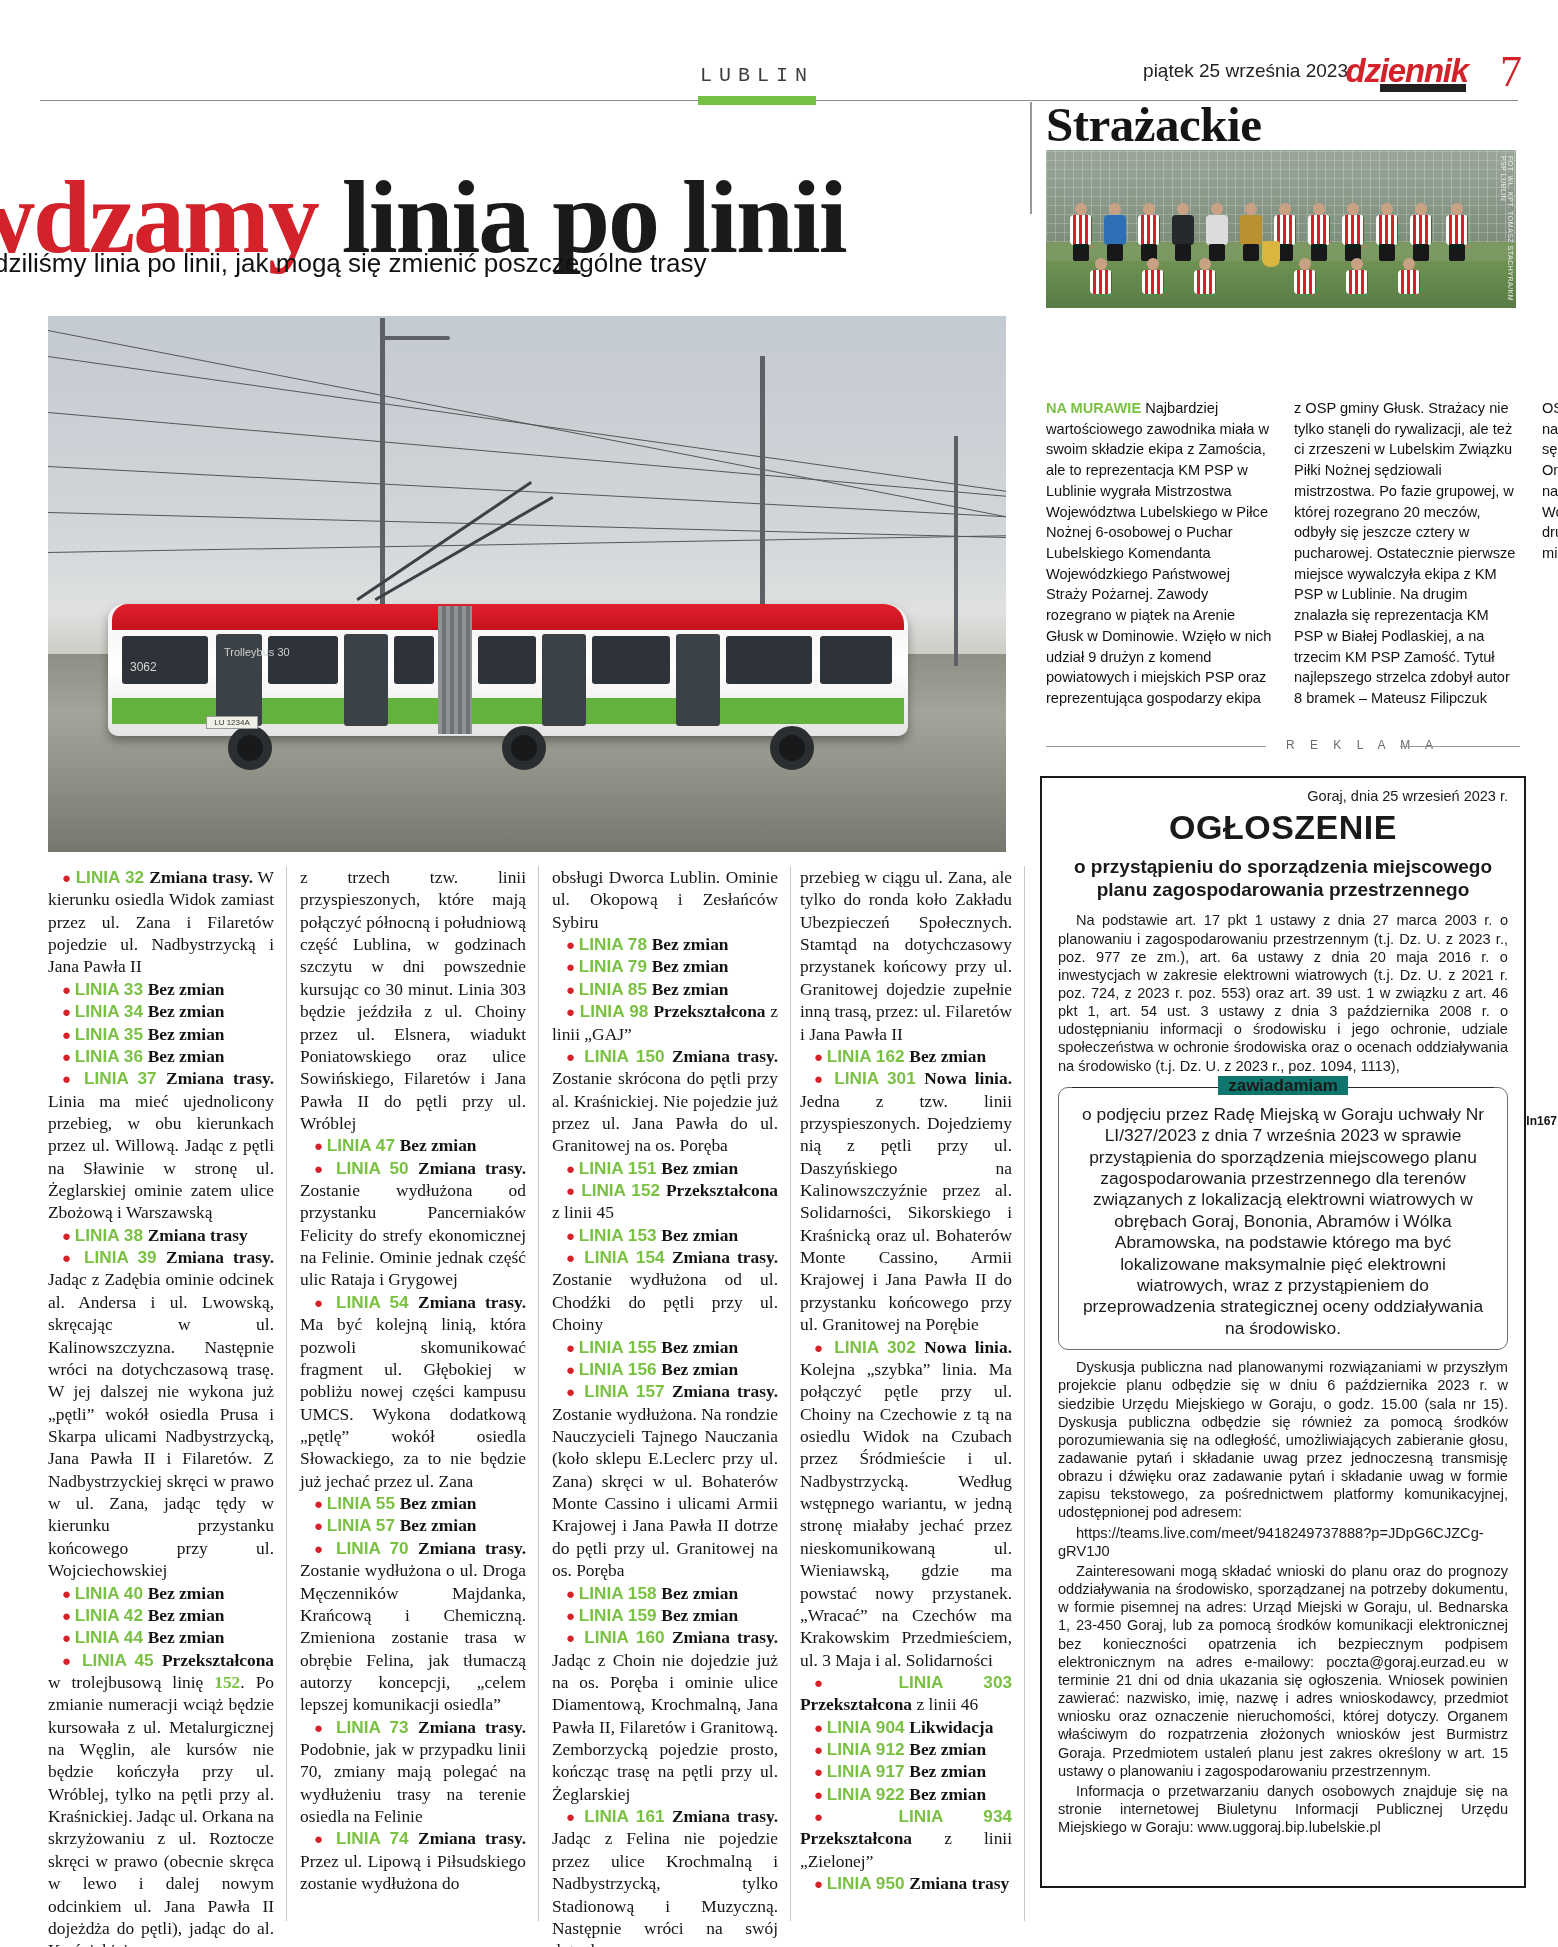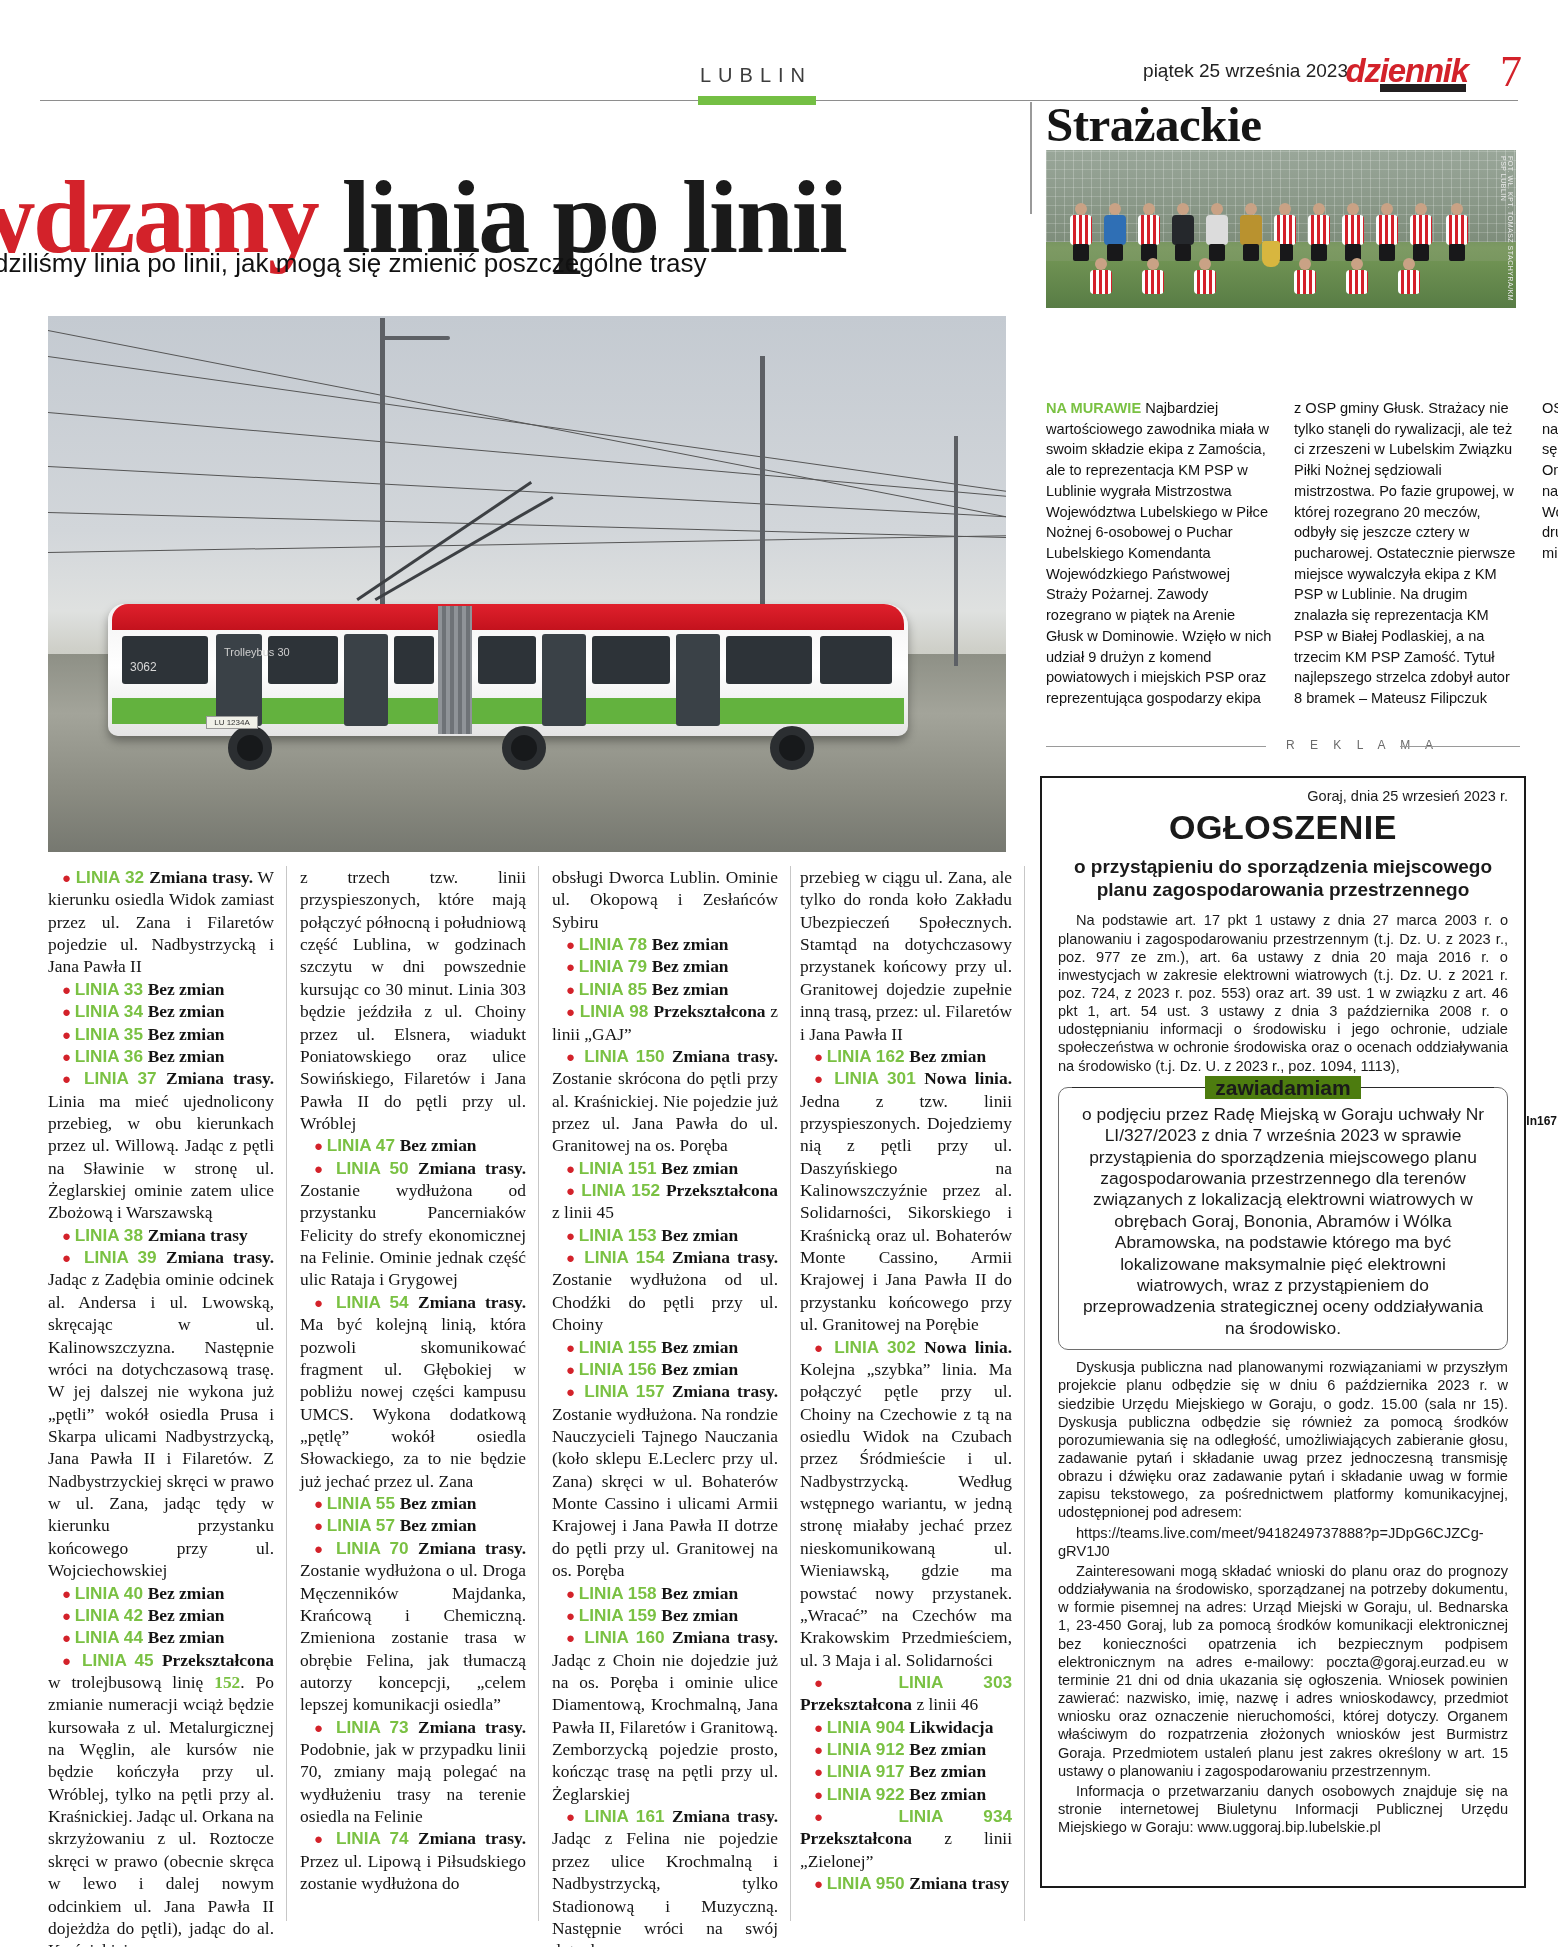--- a/index.html
+++ b/index.html
@@ -12,21 +12,21 @@
     overflow:hidden;
     position:relative;
   }
 
   
   .masthead { position:absolute; left:0; top:0; width:1558px; height:240px; }
   .kicker-wrap { position:absolute; left:40px; top:86px; width:1478px; height:3px; }
   .kicker-rule { position:absolute; left:0; top:14px; width:1478px; height:1px; background:#8e8e8e; }
   .kicker-label {
     position:absolute; left:660px; top:-22px;
-    font-family:Liberation Sans, sans-serif;
+    font-family:Liberation Mono, monospace;
     font-size:20px; letter-spacing:7px; color:#3d3d3d; font-weight:400;
   }
   .kicker-green { position:absolute; left:658px; top:10px; width:118px; height:9px; background:#74bf44; }
 
   .date-line {
     position:absolute; right:210px; top:60px;
     font-family:"Liberation Sans", sans-serif;
     font-size:19px; color:#222;
   }
   .logo-dziennik {
@@ -142,21 +142,21 @@
   
   .adbox { position:absolute; left:1040px; top:776px; width:486px; height:1112px;
     border:2px solid #1a1a1a; background:#fff; padding:10px 16px 6px 16px;
     font-family:"Liberation Sans", sans-serif; }
   .ad-date { text-align:right; font-size:14.5px; margin:0 0 4px 0; }
   .ad-h1 { text-align:center; font-size:34px; font-weight:bold; letter-spacing:.5px; margin:4px 0 8px 0; }
   .ad-h2 { text-align:center; font-size:19px; font-weight:bold; line-height:1.22; margin:7px 0 10px 0; }
   .ad-p { font-size:14.6px; line-height:1.245; text-align:justify; margin:0 0 2px 0; text-indent:18px; }
   .zaw-wrap { position:relative; margin:12px 0 8px 0; }
   .zaw-label { position:absolute; left:0; right:0; top:-11px; text-align:center; }
-  .zaw-label span { background:#4d7c0f; padding:0 10px; font-size:21px; font-weight:bold; }
+  .zaw-label span { background:#0f766e; padding:0 10px; font-size:17px; font-weight:bold; }
   .zaw-line { position:absolute; left:14px; right:14px; top:0px; height:1px; background:#2a2a2a; }
   .zaw-box { border:1px solid #6e6e6e; border-radius:10px; padding:16px 14px 10px 14px;
     box-shadow:0 0 0 3px #fff inset; }
   .zaw-box p { margin:0; text-align:center; font-size:17.4px; line-height:1.23; }
   .ad-sign { text-align:right; font-size:15.6px; line-height:1.2; margin-top:18px; }
   .ad-code { position:absolute; right:1px; top:1114px; font-family:"Liberation Sans", sans-serif;
     font-size:12px; font-weight:bold; color:#111; }
 </style>
 </head>
 <body>

